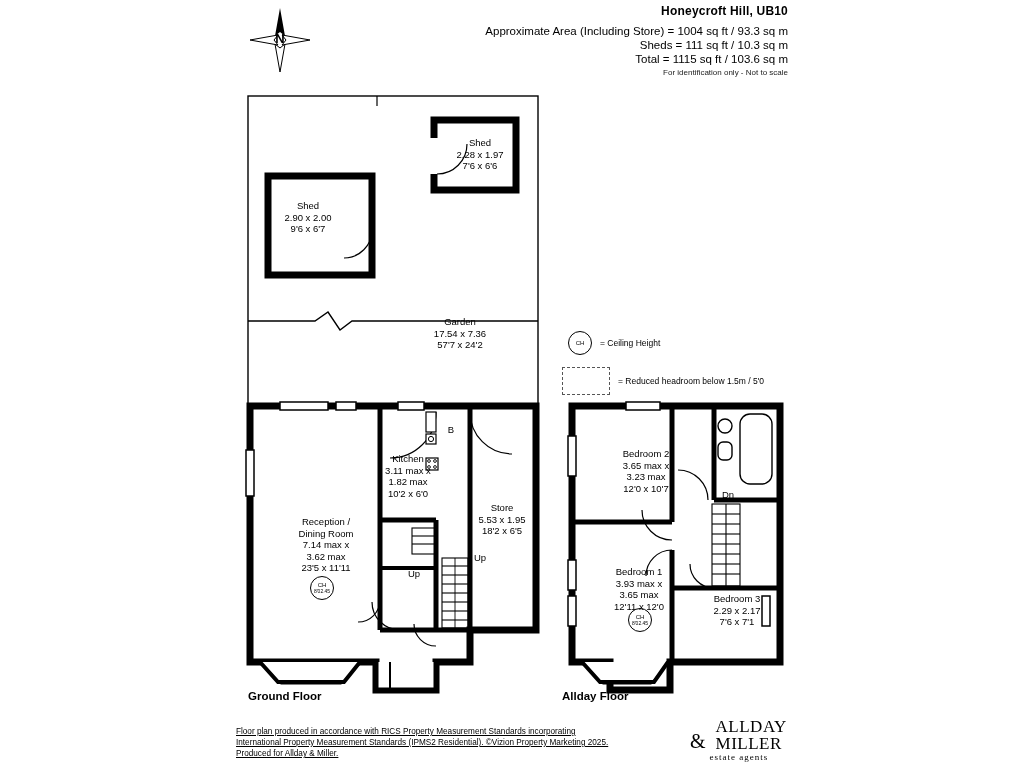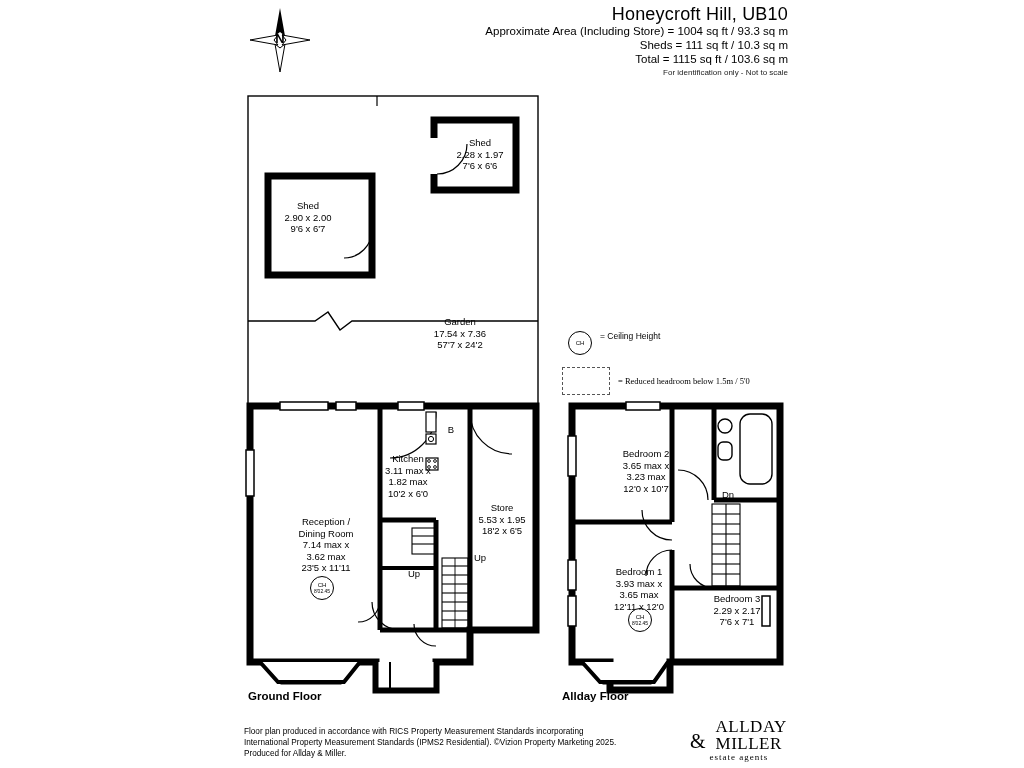--- a/index.html
+++ b/index.html
@@ -10,22 +10,22 @@
   body {
     width: 1024px;
     height: 768px;
     position: relative;
     font-family: "Liberation Sans", sans-serif;
     color: #000000;
     overflow: hidden;
   }
   .abs { position: absolute; }
   .title {
-    font-size: 18px;
-    font-weight: normal;
+    font-size: 12px;
+    font-weight: bold;
     text-align: right;
     letter-spacing: 0.2px;
   }
   .area-line {
     font-size: 11.5px;
     text-align: right;
     line-height: 14px;
   }
   .area-note {
     font-size: 8px;
@@ -144,28 +144,28 @@
   <div>2.28 x 1.97</div>
   <div>7'6 x 6'6</div>
 </div>
 
 <div class="abs room" style="left:406px; top:316px; width:108px;">
   <div>Garden</div>
   <div>17.54 x 7.36</div>
   <div>57'7 x 24'2</div>
 </div>
 
-<div class="abs" style="left:568px; top:331px; display:flex; gap:8px;">
+<div class="abs" style="left:568px; top:331px; display:flex; align-items:center; gap:8px;">
   <div class="ch-badge">
     <span class="t">CH</span>
   </div>
   <span class="legend-text">= Ceiling Height</span>
 </div>
 
-<div class="abs" style="left:562px; top:367px; display:flex; align-items:center; gap:8px;font-family:Liberation Serif, serif;">
+<div class="abs" style="left:562px; top:367px; display:flex; align-items:center; gap:8px;">
   <div class="dashed-box"></div>
   <span class="legend-text">= Reduced headroom below 1.5m / 5'0</span>
 </div>
 
 <div class="abs" style="left:240px; top:400px;">
   <svg width="310" height="300" viewBox="0 0 310 300">
 
     <path d="M10 6 L296 6 L296 230 L230 230 L230 262 L196 262 L196 290 L136 290 L136 262 L10 262 Z" fill="#ffffff" stroke="#000" stroke-width="7"></path>
 
     <path d="M230 6 L230 230" fill="none" stroke="#000" stroke-width="5"></path>
@@ -327,21 +327,21 @@
 
 <div class="abs" style="left:628px; top:608px;">
   <div class="ch-badge">
     <span class="t">CH</span>
     <span class="v">8'02.45</span>
   </div>
 </div>
 
 <div class="abs floor-label" style="left:562px; top:690px;">Allday Floor</div>
 
-<div class="abs footer" style="left:244px; top:726px; width:450px;">
+<div class="abs footer" style="left:236px; top:726px; width:450px;text-decoration:underline;">
   <div>Floor plan produced in accordance with RICS Property Measurement Standards incorporating</div>
   <div>International Property Measurement Standards (IPMS2 Residential). ©Vizion Property Marketing 2025.</div>
   <div>Produced for Allday &amp; Miller.</div>
 </div>
 
 <div class="abs" style="left:690px; top:718px; width:120px;">
   <div style="display:flex; align-items:flex-start; gap:4px;">
     <div class="brand-amp" style="margin-top:14px;">&amp;</div>
     <div>
       <div class="brand-name">ALLDAY</div>

